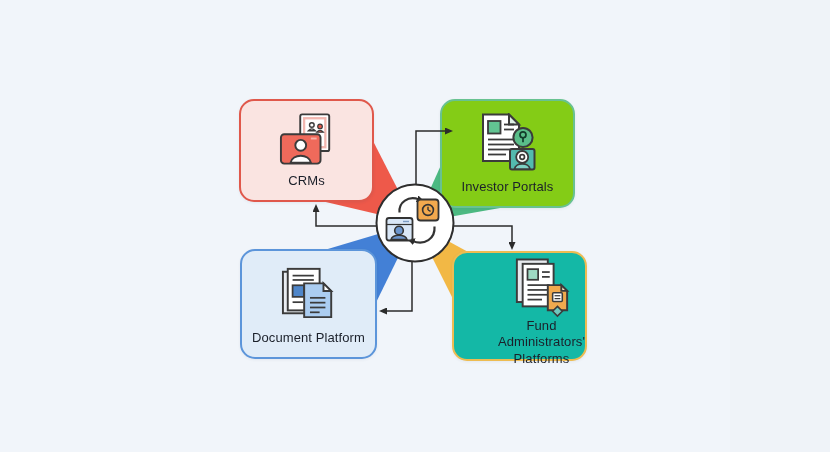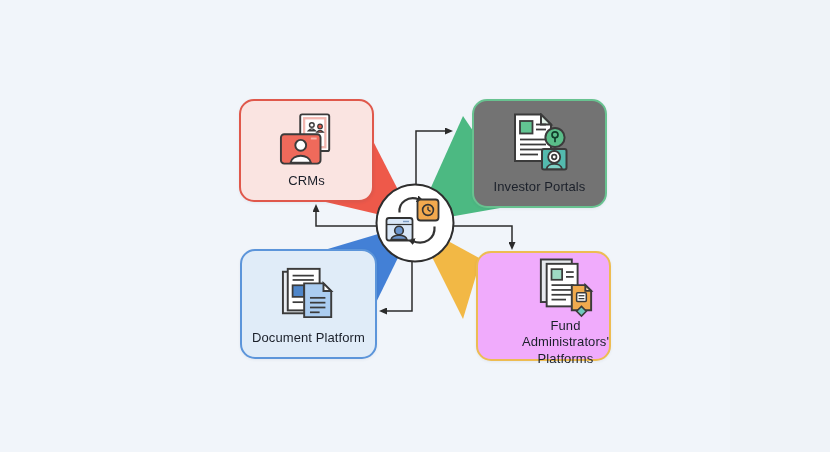--- a/index.html
+++ b/index.html
@@ -39,23 +39,23 @@
   }
   .node .label{
     font-size:13px;
     line-height:1.25;
     color:#1b202a;
     text-align:center;
     padding:0 8px 11px 8px;
     letter-spacing:0.1px;
   }
   #node-crms{left:239px;top:99px;width:135px;height:103px;background:#fae4e1;border-color:#e0584b;}
-  #node-investor{left:472px;top:99px;width:135px;height:109px;background:#737373;border-color:#68c290;}
+  #node-investor{left:440px;top:99px;width:135px;height:109px;background:#84cc16;border-color:#68c290;}
   #node-document{left:240px;top:249px;width:137px;height:110px;background:#e0ecf8;border-color:#5c95da;justify-content:center;}
-  #node-fund{left:476px;top:251px;width:135px;height:110px;background:#f0abfc;border-color:#edbc52;padding-left:44px;}
+  #node-fund{left:452px;top:251px;width:135px;height:110px;background:#14b8a6;border-color:#edbc52;padding-left:44px;}
 </style>
 </head>
 <body>
 
 <div class="stage">
 
   <svg class="layer underlay" viewBox="0 0 830 452">
     <polygon points="415,223 352,100 296,195" fill="#ee594a"></polygon>
     <polygon points="415,223 463,116 522,204" fill="#4cb982"></polygon>
     <polygon points="415,223 301,257 366,323" fill="#4380d6"></polygon>

